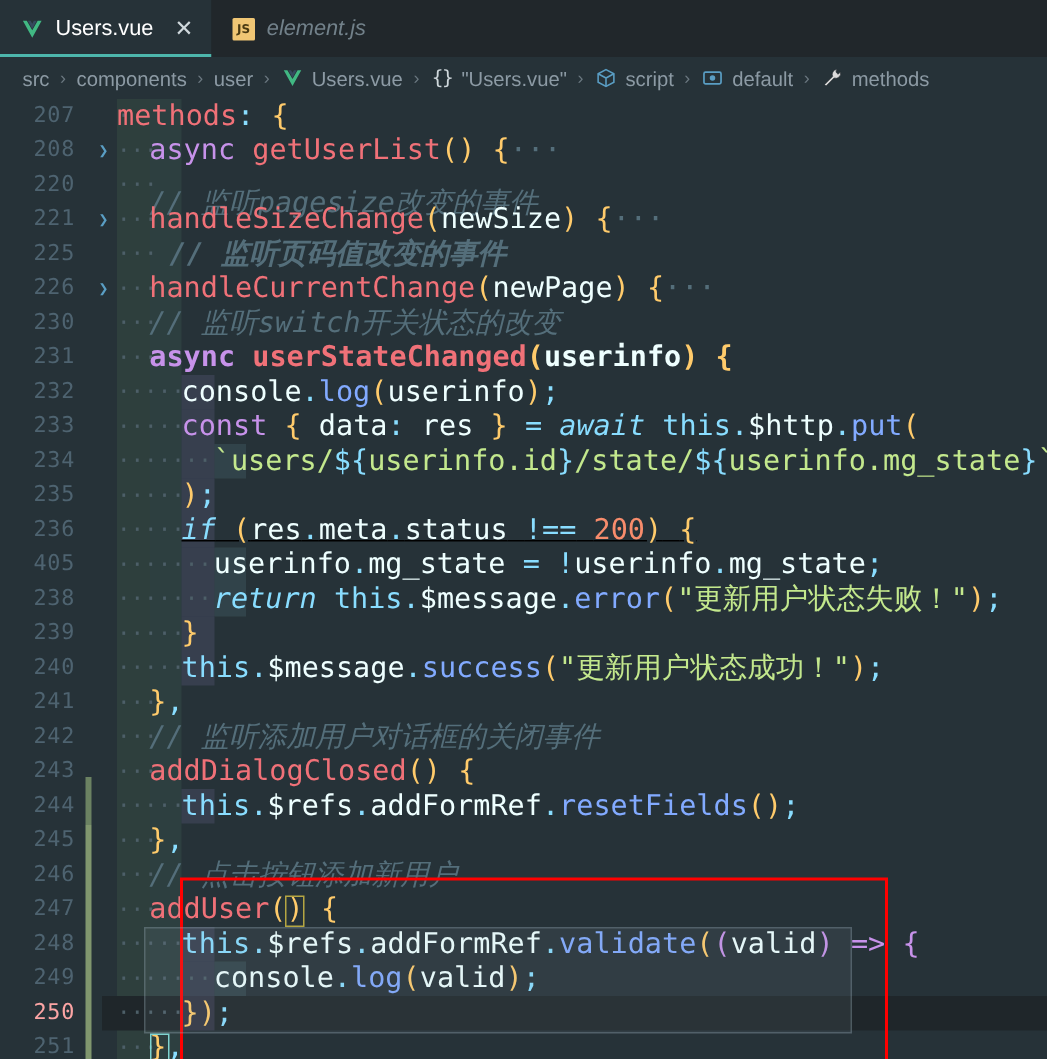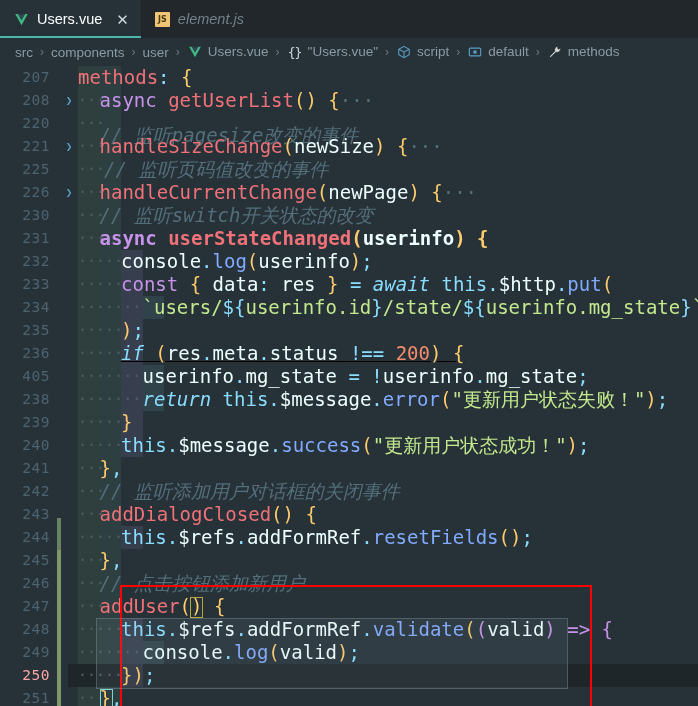--- a/index.html
+++ b/index.html
@@ -21,21 +21,21 @@
   .vue-ico{width:15px;height:15px;flex:0 0 15px;display:block;}
   .js-ico{width:15px;height:15px;flex:0 0 15px;background:#f0c674;color:#4a3a12;
           font-family:"DejaVu Sans",sans-serif;font-size:8px;font-weight:bold;
           display:flex;align-items:center;justify-content:center;border-radius:1px;font-style:normal;}
   .tab-close{font-family:"Liberation Sans",sans-serif;font-size:15px;color:#cfd8dc;margin-left:6px;line-height:1;}
 
   
   .breadcrumb{height:28px;flex:0 0 28px;background:#263238;display:flex;align-items:center;
               padding-left:14px;font-family:"Liberation Sans",sans-serif;font-size:13.5px;
               color:#81909a;white-space:nowrap;overflow:hidden;gap:0px;}
-  .crumb{display:flex;align-items:flex-start;gap:5px;padding:0 1px;}
+  .crumb{display:flex;align-items:flex-end;gap:5px;padding:0 1px;}
   .sep{color:#6b7880;padding:0 6px;font-size:12px;}
   .crumb .txt{color:#8c9aa4;}
   .sym{display:inline-flex;align-items:center;justify-content:center;width:16px;height:16px;}
   .sym svg{display:block;}
   .sym-braces{color:#cfd8dc;font-family:"DejaVu Sans Mono",monospace;font-size:13px;letter-spacing:-1px;}
 
   
   .editor{position:relative;flex:1 1 auto;background:#263238;overflow:hidden;}
   .code-rows{position:absolute;left:0;top:0;right:0;}
   .row{position:relative;height:23px;display:flex;align-items:center;}
@@ -214,21 +214,21 @@
           <div class="linebg"></div>
           <div class="gutter">221</div>
           <div class="fold">❯</div>
           <div class="dots">···</div>
           <div class="codetext" style="left: 99.5px;"><span class="t-fn">handleSizeChange</span><span class="t-brace-y">(</span><span class="t-var">newSize</span><span class="t-brace-y">)</span> <span class="t-brace-y">{</span><span class="t-fade">···</span></div>
         </div>
         <div class="row">
           <div class="linebg"></div>
           <div class="gutter">225</div>
           <div class="dots">···</div>
-          <div class="codetext" style="left: 104px;"><span class="t-cmt">// 监听页码值改变的事件</span></div>
+          <div class="codetext" style="left: 113px; font-weight: bold;"><span class="t-cmt">// 监听页码值改变的事件</span></div>
         </div>
         <div class="row">
           <div class="linebg"></div>
           <div class="gutter">226</div>
           <div class="fold">❯</div>
           <div class="dots">···</div>
           <div class="codetext" style="left: 99.5px;"><span class="t-fn">handleCurrentChange</span><span class="t-brace-y">(</span><span class="t-var">newPage</span><span class="t-brace-y">)</span> <span class="t-brace-y">{</span><span class="t-fade">···</span></div>
         </div>
         <div class="row">
           <div class="linebg"></div>

